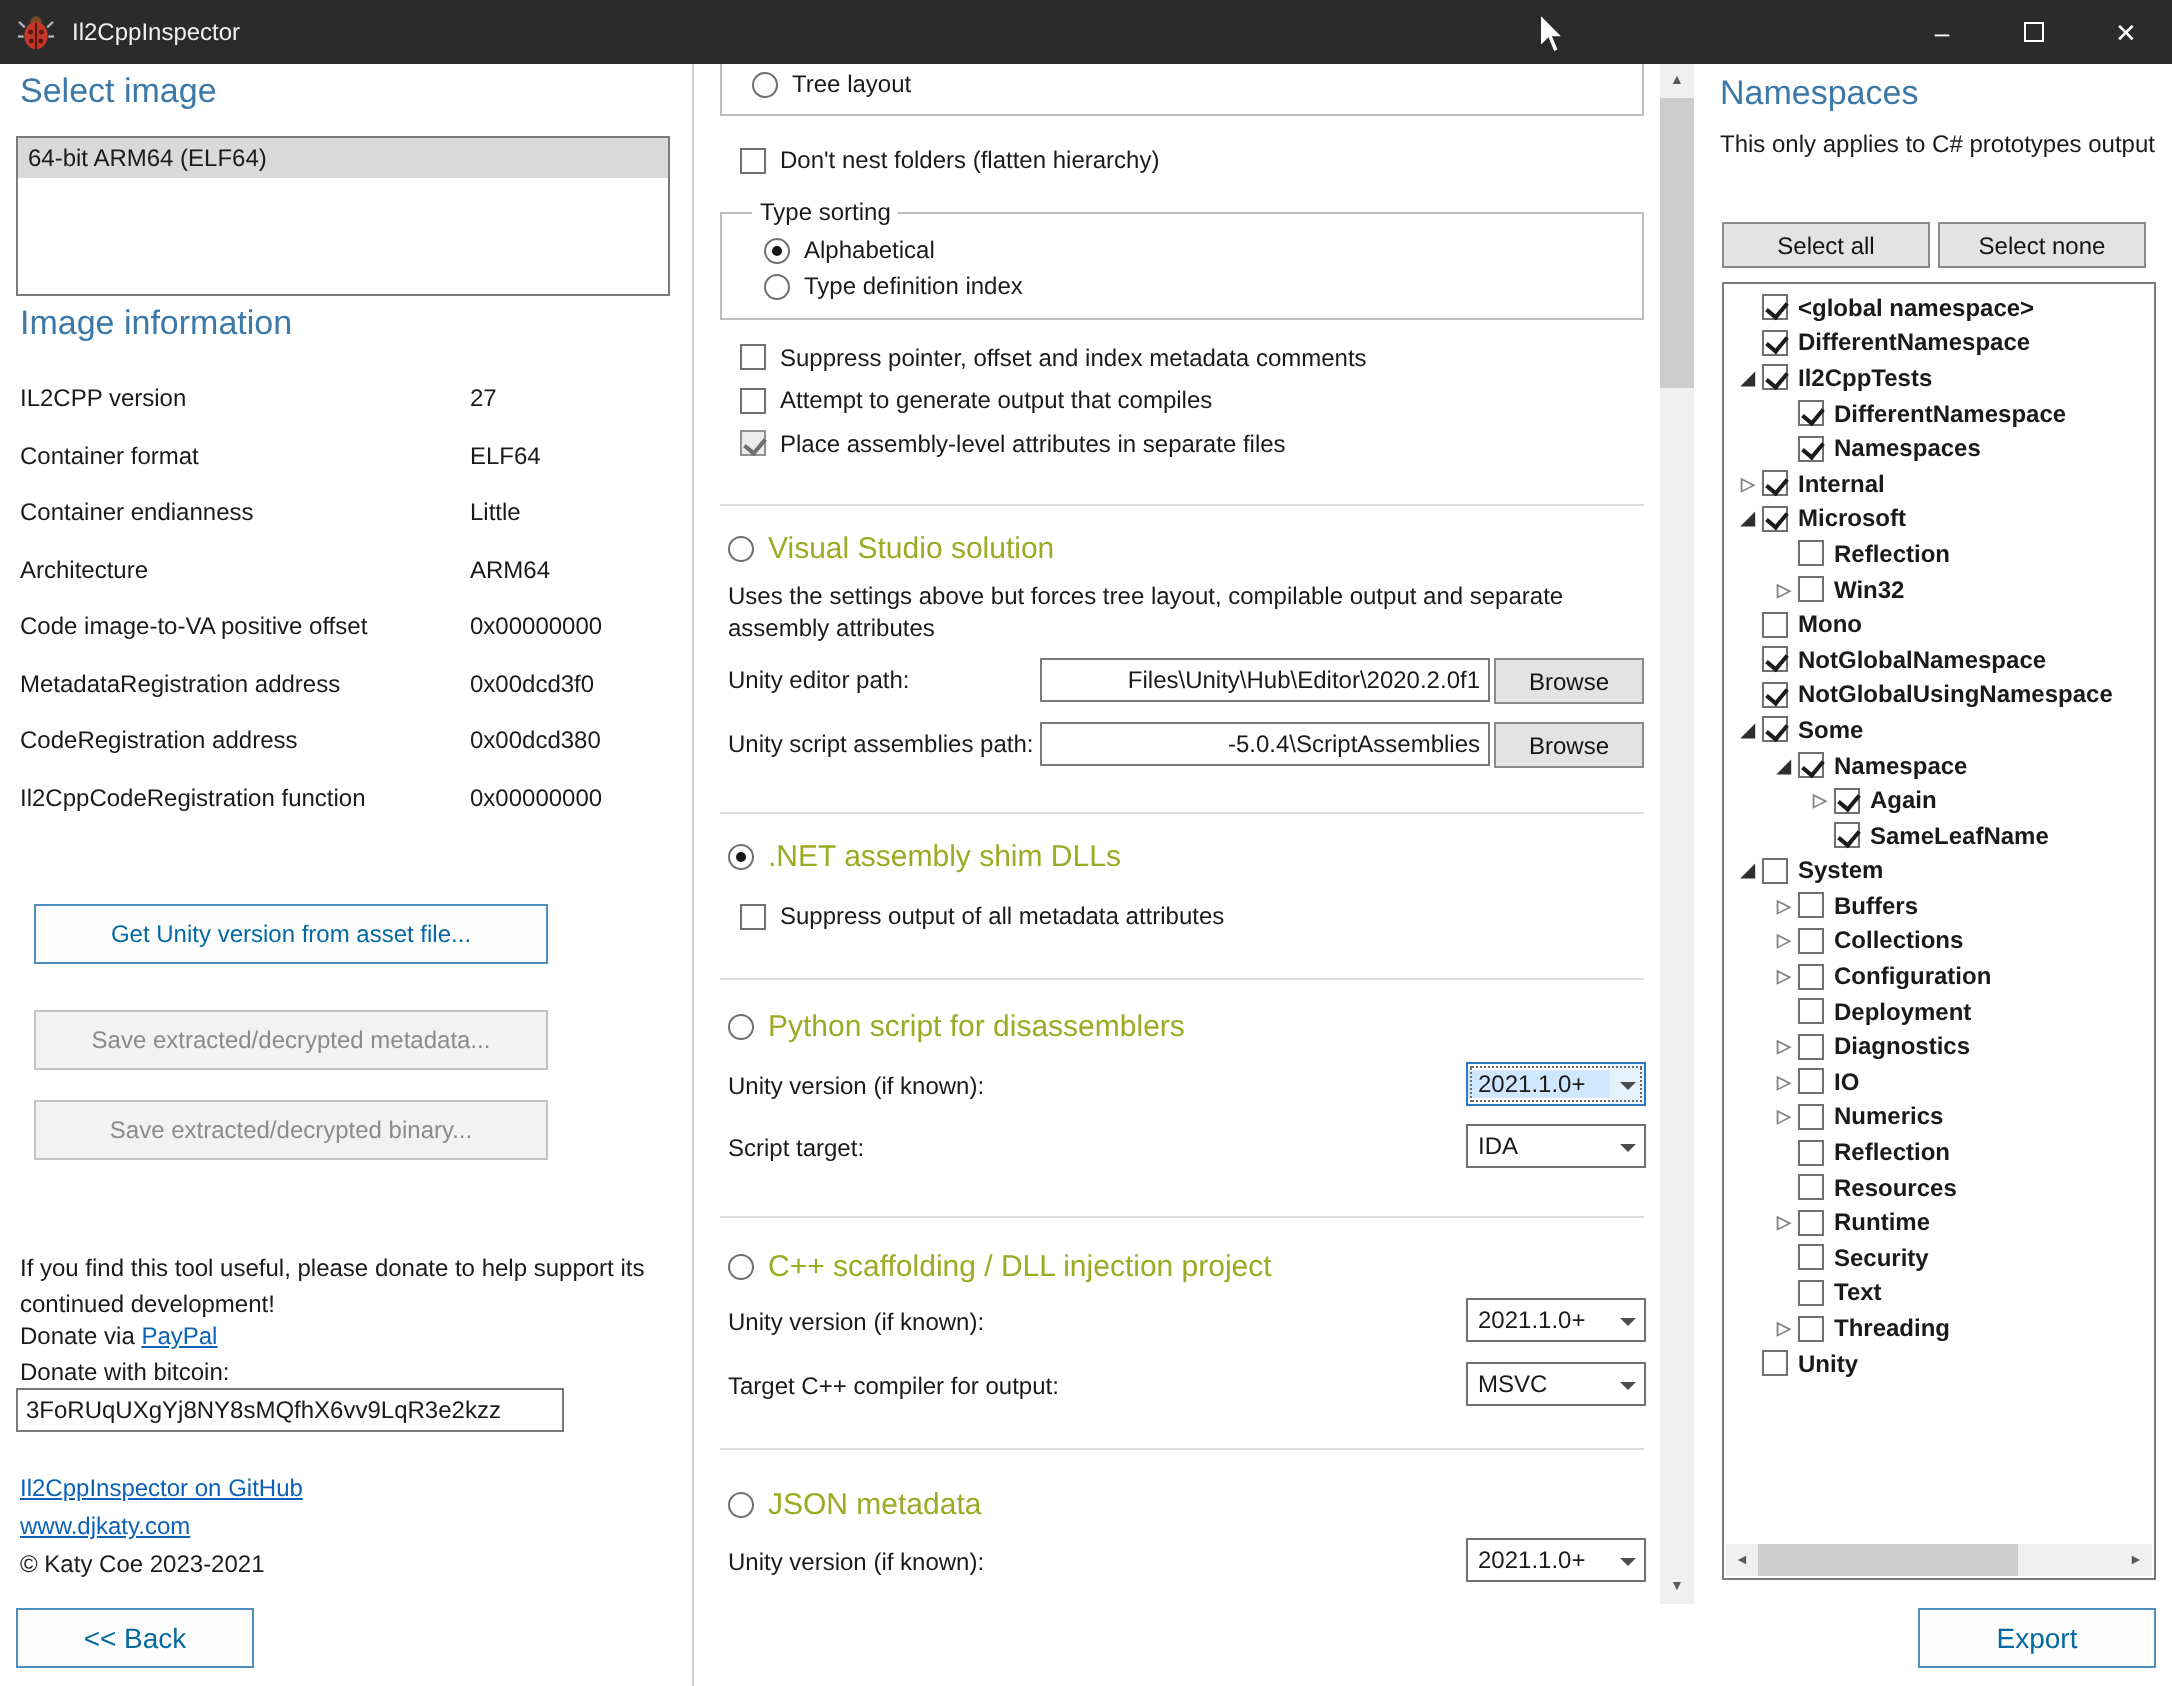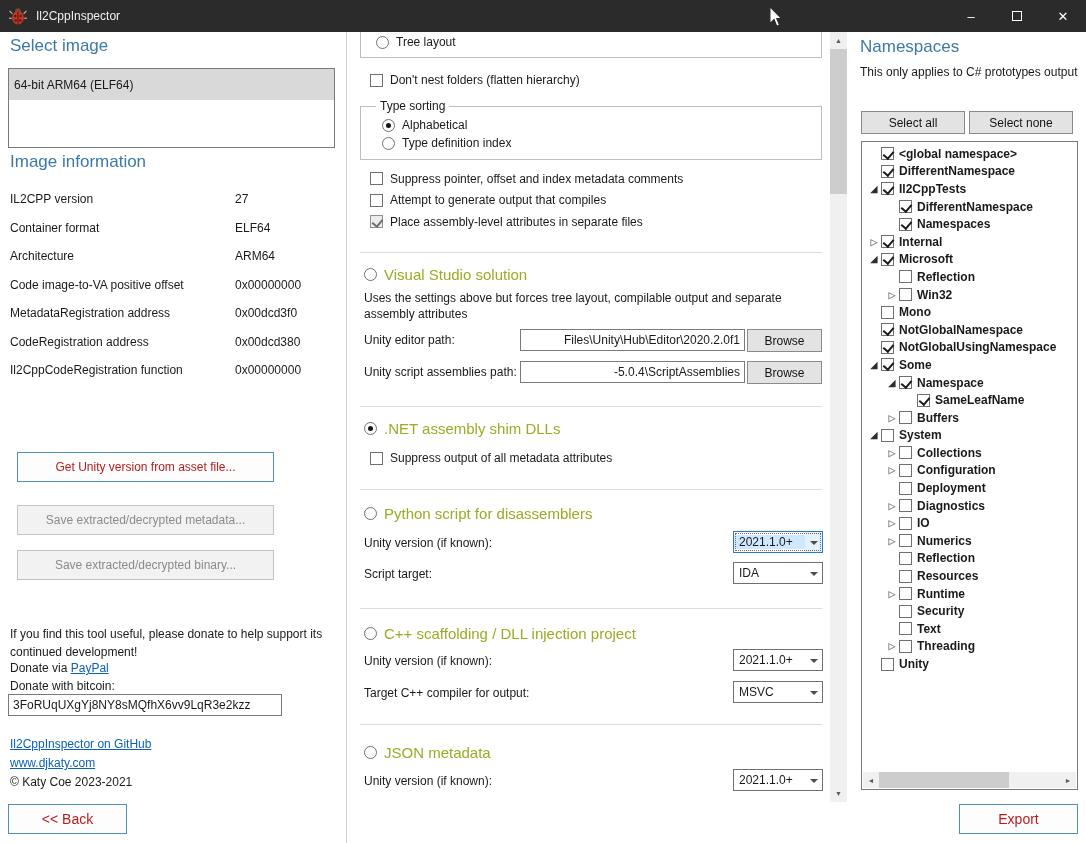--- a/index.html
+++ b/index.html
@@ -22,30 +22,30 @@
   .h1 { font-size:17px; color:#3c79a8; }
   .sec-title { font-size:15px; color:#9bab24; }
   .link { color:#0b61b8; text-decoration:underline; cursor:pointer; }
 
   
   .vsep { position:absolute; width:1px; background:#cfcfcf; }
   .sep  { position:absolute; height:1px; background:#dcdcdc; left:360px; width:462px; }
 
   
   .listbox { background:#fff; border:1px solid #7a7a7a; overflow:hidden; }
-  .list-item { height:31px; display:flex; align-items:center; padding:0 5px; white-space:nowrap; }
+  .list-item { height:20px; display:flex; align-items:center; padding:0 5px; white-space:nowrap; }
   .list-item.selected { background:#d9d9d9; }
 
   .textbox { background:#fff; border:1px solid #7a7a7a; display:flex; align-items:center; padding:0 4px; overflow:hidden; }
   .textbox span { white-space:nowrap; }
   .clip-right { justify-content:flex-end; }
 
   button { font-family:"Liberation Sans", sans-serif; font-size:12px; display:flex; align-items:center; justify-content:center; cursor:default; }
   .btn { background:#e3e3e3; border:1px solid #8a8a8a; color:#141414; }
-  .btn-blue { background:#fdfdfd; border:1px solid #4f8fc0; color:#b91c1c; }
+  .btn-blue { background:#fdfdfd; border:1px solid #4f8fc0; color:#0369a1; }
   .btn-disabled { background:#f2f2f2; border:1px solid #c3c3c3; color:#8b8b8b; }
 
   .row { display:flex; align-items:center; gap:7px; white-space:nowrap; }
   .radio { width:13px; height:13px; border:1px solid #707070; border-radius:50%; background:#fff; position:relative; flex:none; }
   .radio.sel::after { content:""; position:absolute; left:3px; top:3px; width:5px; height:5px; border-radius:50%; background:#161616; }
   .check { width:13px; height:13px; border:1px solid #707070; background:#fff; position:relative; flex:none; }
   .check.checked::after { content:""; position:absolute; left:3px; top:0.5px; width:5px; height:8px; border:solid #1b1b1b; border-width:0 2px 2px 0; transform:rotate(40deg); }
   .check.dim { background:#ececec; border-color:#909090; }
   .check.dim::after { border-color:#6f6f6f; }
 
@@ -136,20 +136,24 @@
         <div class="info-row">
           <span class="info-label">IL2CPP version</span>
           <span class="info-value">27</span>
         </div>
 
         <div class="info-row">
           <span class="info-label">Container format</span>
           <span class="info-value">ELF64</span>
         </div>
 
+        <div class="info-row">
+          <span class="info-label">Container endianness</span>
+          <span class="info-value">Little</span>
+        </div>
 
         <div class="info-row">
           <span class="info-label">Architecture</span>
           <span class="info-value">ARM64</span>
         </div>
 
 
         <div class="info-row">
           <span class="info-label">Code image-to-VA positive offset</span>
           <span class="info-value">0x00000000</span>
@@ -404,37 +408,42 @@
             <span class="check checked"></span>
             <span>Some</span>
           </div>
 
           <div class="tree-row" style="--level: 1;">
             <span class="expander" data-exp="expanded"></span>
             <span class="check checked"></span>
             <span>Namespace</span>
           </div>
 
-
           <div class="tree-row" style="--level: 2;">
+            <span class="expander" data-exp="collapsed"></span>
+            <span class="check checked"></span>
+            <span>Again</span>
+          </div>
+
+          <div class="tree-row" style="--level: 2;">
             <span class="expander" data-exp="none"></span>
             <span class="check checked"></span>
             <span>SameLeafName</span>
           </div>
 
+          <div class="tree-row" style="--level: 0;">
+            <span class="expander" data-exp="expanded"></span>
+            <span class="check"></span>
+            <span>System</span>
+          </div>
+
           <div class="tree-row" style="--level: 1;">
             <span class="expander" data-exp="collapsed"></span>
             <span class="check"></span>
             <span>Buffers</span>
-          </div>
-
-          <div class="tree-row" style="--level: 0;">
-            <span class="expander" data-exp="expanded"></span>
-            <span class="check"></span>
-            <span>System</span>
           </div>
 
           <div class="tree-row" style="--level: 1;">
             <span class="expander" data-exp="collapsed"></span>
             <span class="check"></span>
             <span>Collections</span>
           </div>
 
           <div class="tree-row" style="--level: 1;">
             <span class="expander" data-exp="collapsed"></span>

